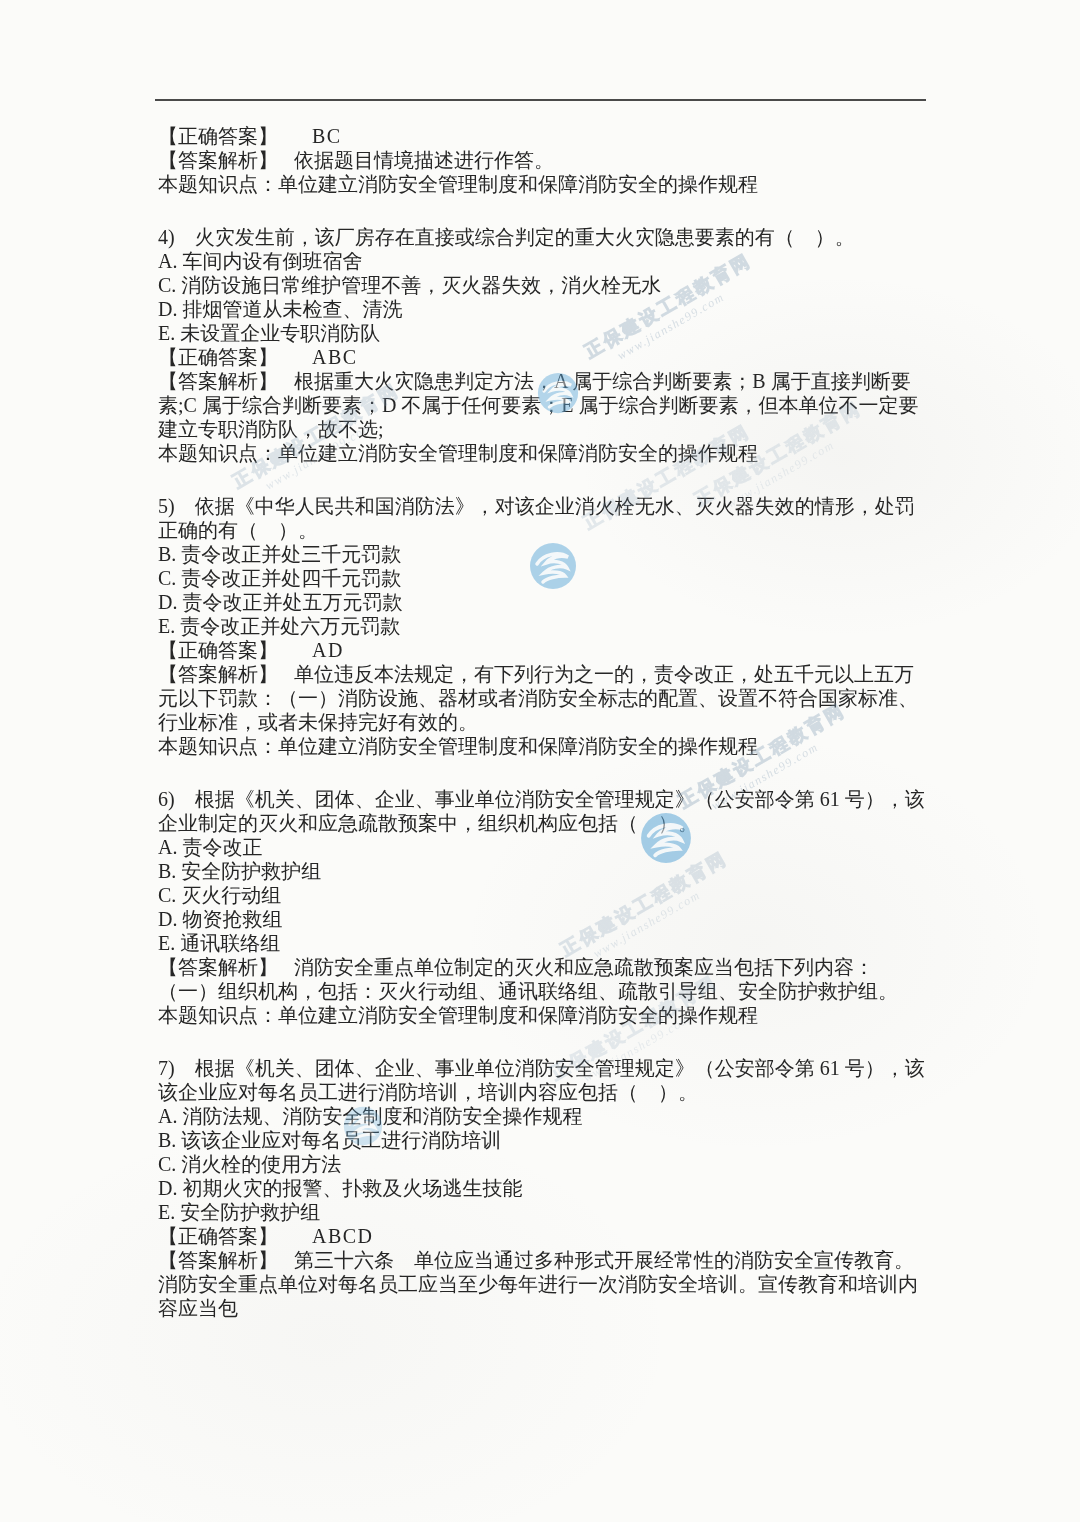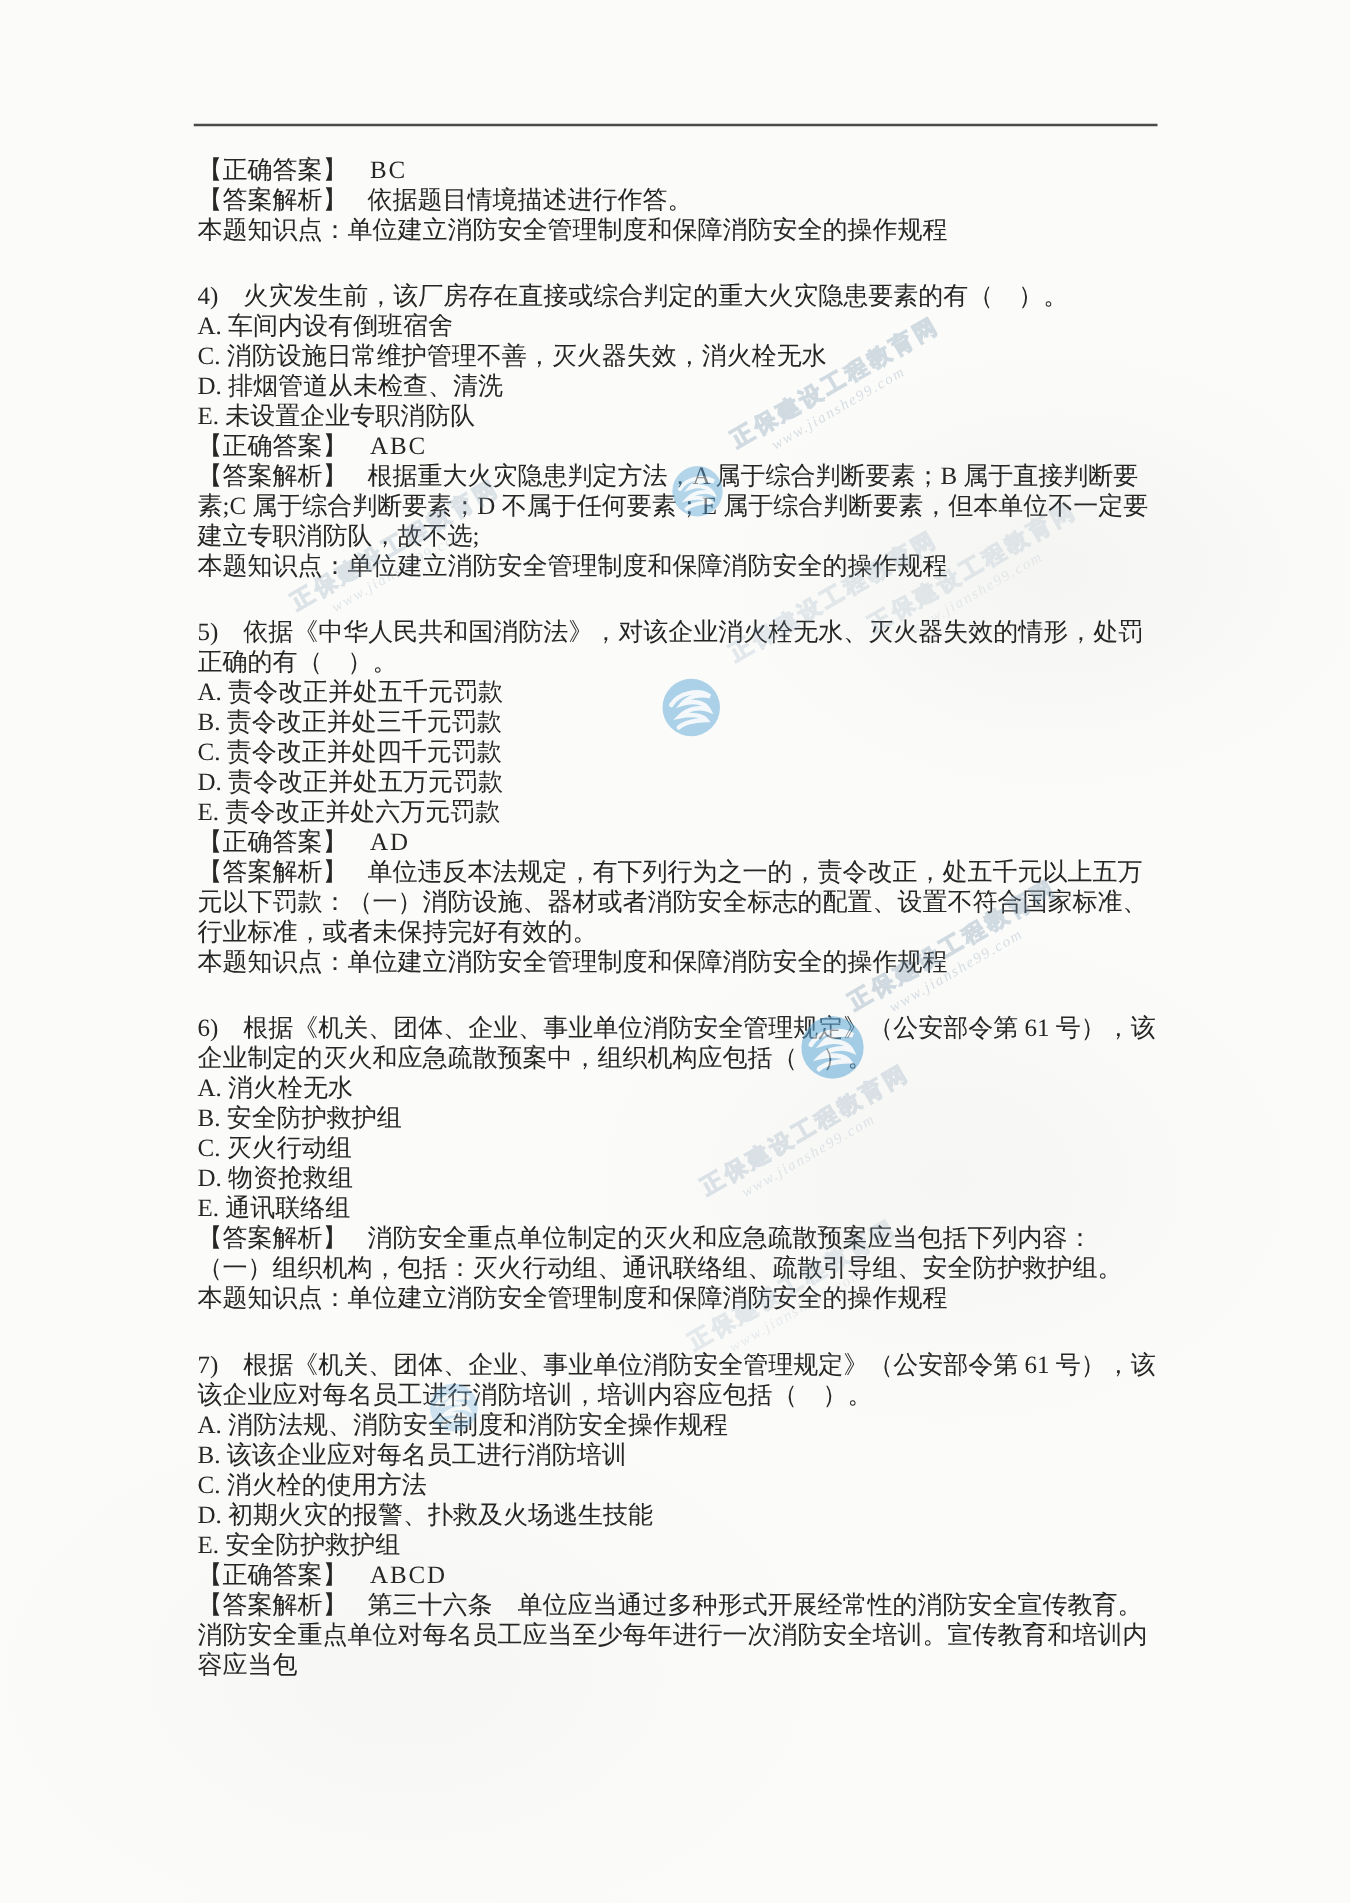--- a/index.html
+++ b/index.html
@@ -21,21 +21,21 @@
     position:absolute;left:155px;top:99px;width:771px;height:2px;
     background:#4a4a4a;z-index:2;
   }
   .content{
     position:absolute;left:158px;top:124px;width:772px;z-index:2;
     font-size:20px;line-height:24px;
   }
   .block{margin:0;}
   .block + .block{margin-top:29px;}
   .line{min-height:24px;}
-  .ansval{margin-left:18px;letter-spacing:1.5px;}
+  .ansval{margin-left:34px;letter-spacing:1.5px;}
   .analysis-text{margin-left:16px;}
   
   .wm-layer{position:absolute;inset:0;z-index:3;pointer-events:none;}
   .wm-logo{position:absolute;}
   .wm-logo svg{display:block;width:100%;height:100%;}
   .wm-text{
     position:absolute;transform:rotate(-30deg);transform-origin:0 50%;
     white-space:nowrap;
     color:rgba(255,255,255,0.08);
     -webkit-text-stroke:1px rgba(124,152,176,0.6);
@@ -73,37 +73,36 @@
       <span>【正确答案】</span><span class="ansval">ABC</span>
     </div>
     <div class="line">
       <span>【答案解析】</span><span class="analysis-text">根据重大火灾隐患判定方法，A 属于综合判断要素；B 属于直接判断要素;C 属于综合判断要素；D 不属于任何要素；E 属于综合判断要素，但本单位不一定要建立专职消防队，故不选;</span>
     </div>
     <div class="line">本题知识点：单位建立消防安全管理制度和保障消防安全的操作规程</div>
   </section>
 
   <section class="block">
     <div class="line">5)　依据《中华人民共和国消防法》，对该企业消火栓无水、灭火器失效的情形，处罚正确的有（　）。</div>
-    <div class="line">A. 责令改正并处五千元罚款</div>
     <div class="line">B. 责令改正并处三千元罚款</div>
     <div class="line">C. 责令改正并处四千元罚款</div>
     <div class="line">D. 责令改正并处五万元罚款</div>
     <div class="line">E. 责令改正并处六万元罚款</div>
     <div class="line">
       <span>【正确答案】</span><span class="ansval">AD</span>
     </div>
     <div class="line">
       <span>【答案解析】</span><span class="analysis-text">单位违反本法规定，有下列行为之一的，责令改正，处五千元以上五万元以下罚款：（一）消防设施、器材或者消防安全标志的配置、设置不符合国家标准、行业标准，或者未保持完好有效的。</span>
     </div>
     <div class="line">本题知识点：单位建立消防安全管理制度和保障消防安全的操作规程</div>
   </section>
 
   <section class="block">
     <div class="line">6)　根据《机关、团体、企业、事业单位消防安全管理规定》（公安部令第 61 号），该企业制定的灭火和应急疏散预案中，组织机构应包括（　）。</div>
-    <div class="line">A. 消火栓无水</div>
+    <div class="line">A. 责令改正</div>
     <div class="line">B. 安全防护救护组</div>
     <div class="line">C. 灭火行动组</div>
     <div class="line">D. 物资抢救组</div>
     <div class="line">E. 通讯联络组</div>
     <div class="line">
       <span>【答案解析】</span><span class="analysis-text">消防安全重点单位制定的灭火和应急疏散预案应当包括下列内容：</span>
     </div>
     <div class="line">（一）组织机构，包括：灭火行动组、通讯联络组、疏散引导组、安全防护救护组。</div>
     <div class="line">本题知识点：单位建立消防安全管理制度和保障消防安全的操作规程</div>
   </section>

